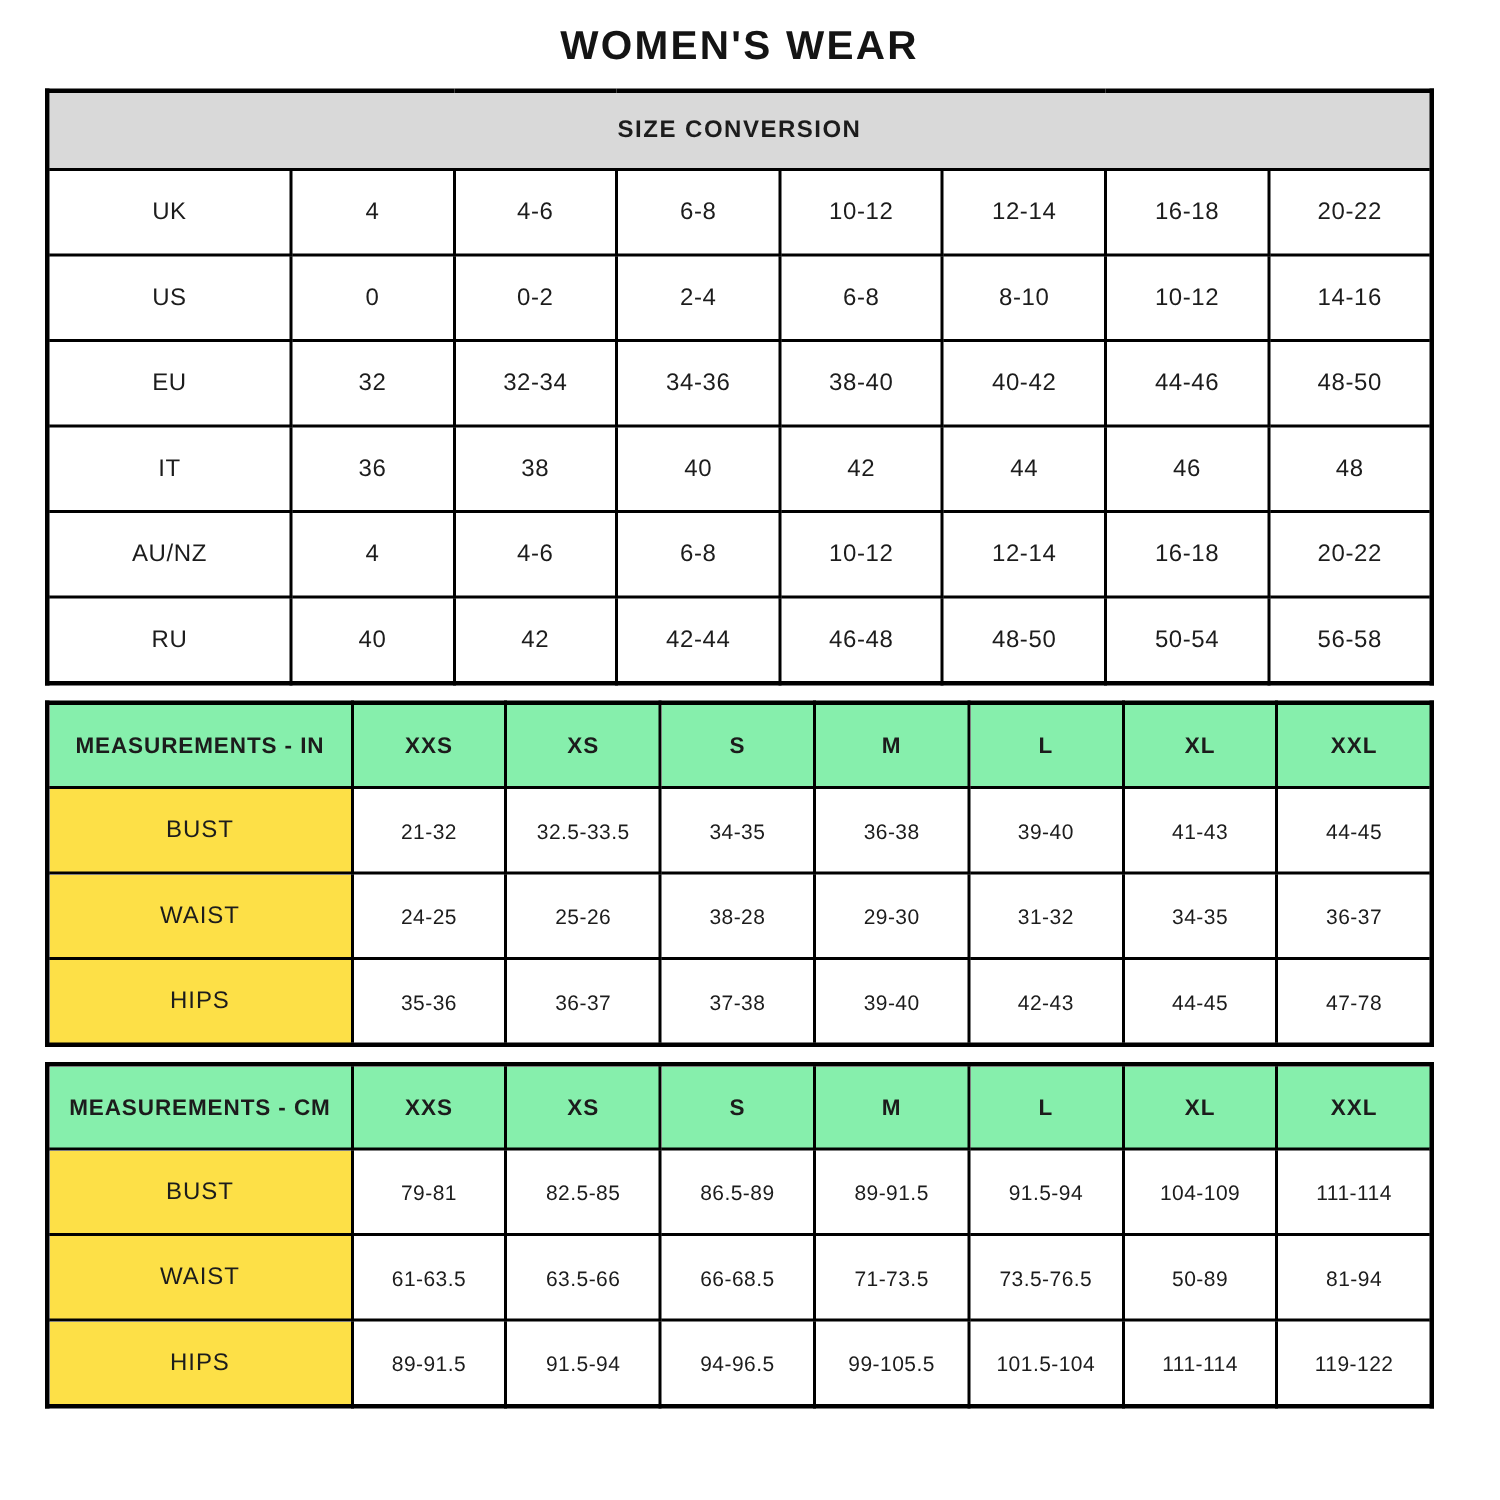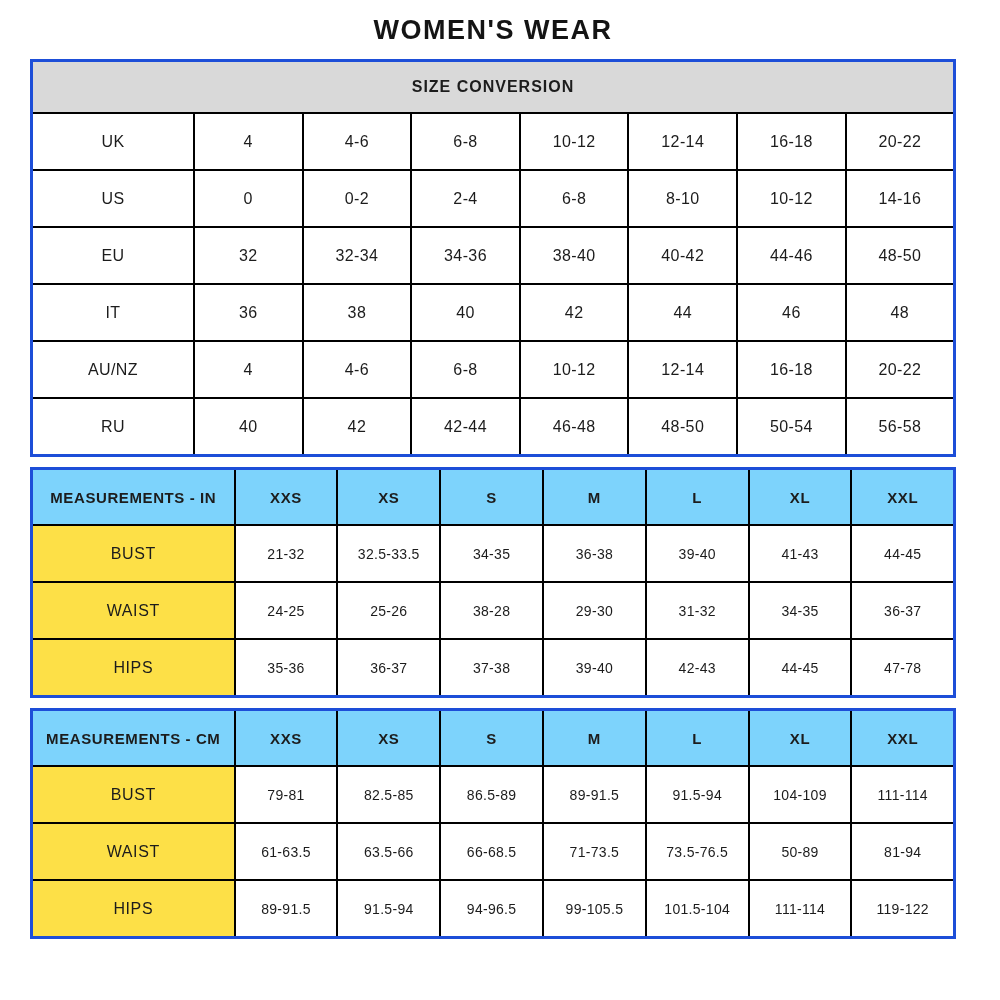--- a/index.html
+++ b/index.html
@@ -23,21 +23,21 @@
     font-weight: 700;
     letter-spacing: 1.5px;
     margin: 6px 0 13px 0;
     line-height: 32px;
     color: #141414;
   }
   table.tbl {
     border-collapse: collapse;
     table-layout: fixed;
     width: 100%;
-    border: 3px solid #1d4ed8;
+    border: 3px solid #000000;
     margin-bottom: 10px;
   }
   .tbl th, .tbl td {
     border: 2px solid #000;
     text-align: center;
     vertical-align: middle;
     padding: 0 2px;
     overflow: hidden;
   }
   
@@ -58,21 +58,21 @@
   }
   .conv-row th, .conv-row td {
     height: 55px;
     font-weight: 400;
     font-size: 16px;
     letter-spacing: 0.4px;
     background: #ffffff;
   }
   
   .meas-header th {
-    background: #7dd3fc;
+    background: #86efac;
     height: 54px;
     font-weight: 700;
     font-size: 15px;
     letter-spacing: 0.6px;
   }
   .meas-row th {
     height: 55px;
     font-weight: 400;
     font-size: 16px;
     letter-spacing: 0.6px;

